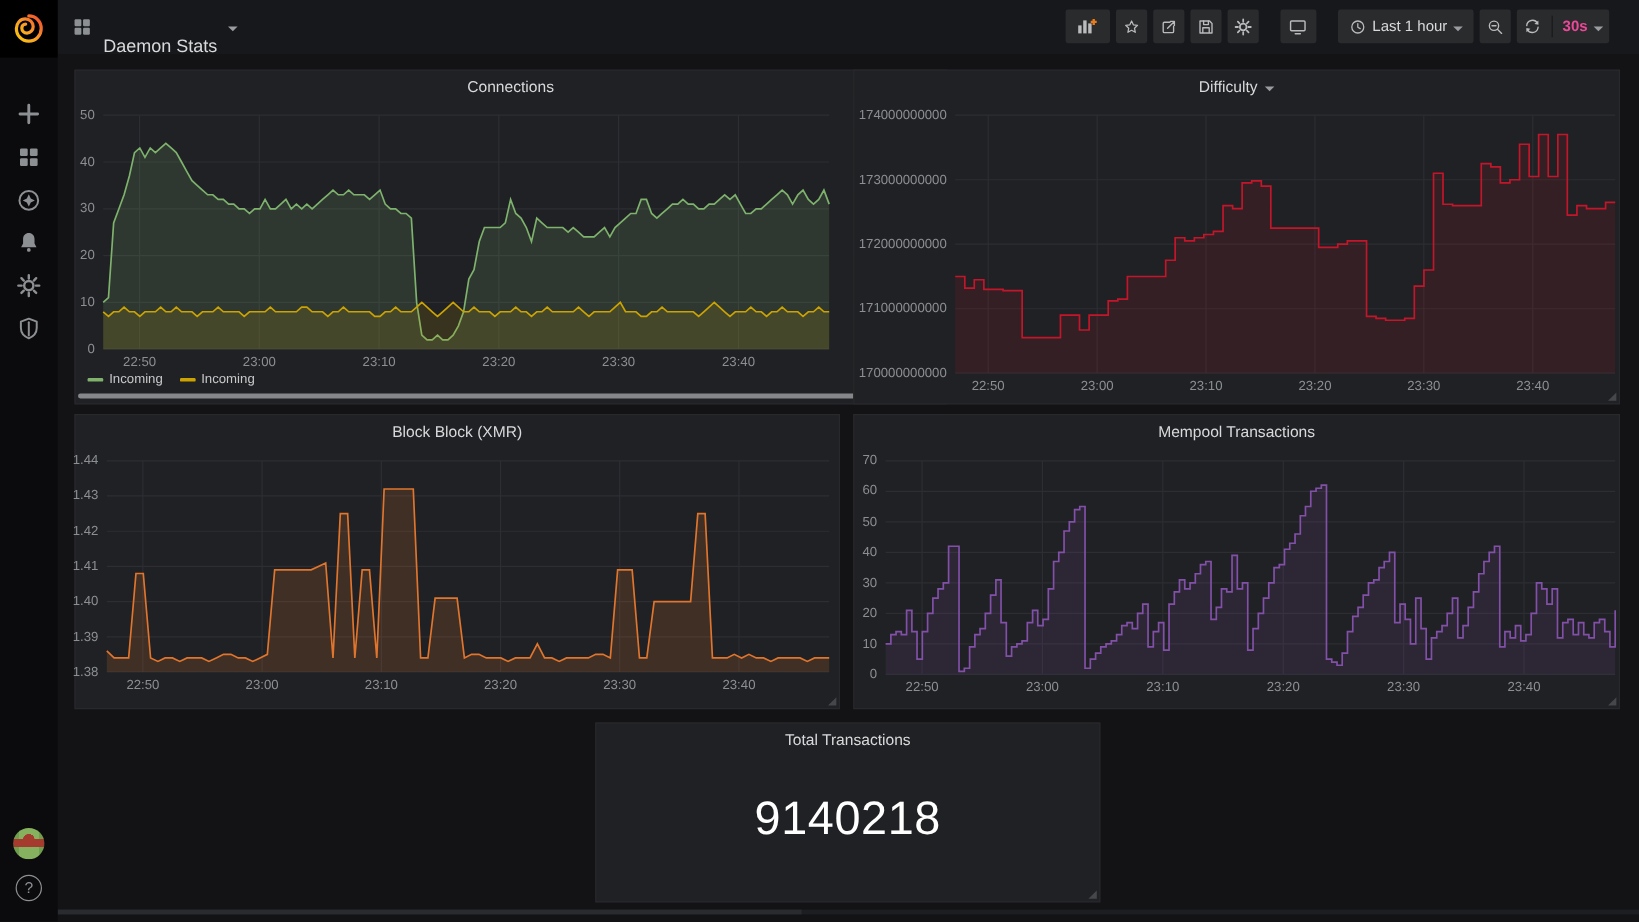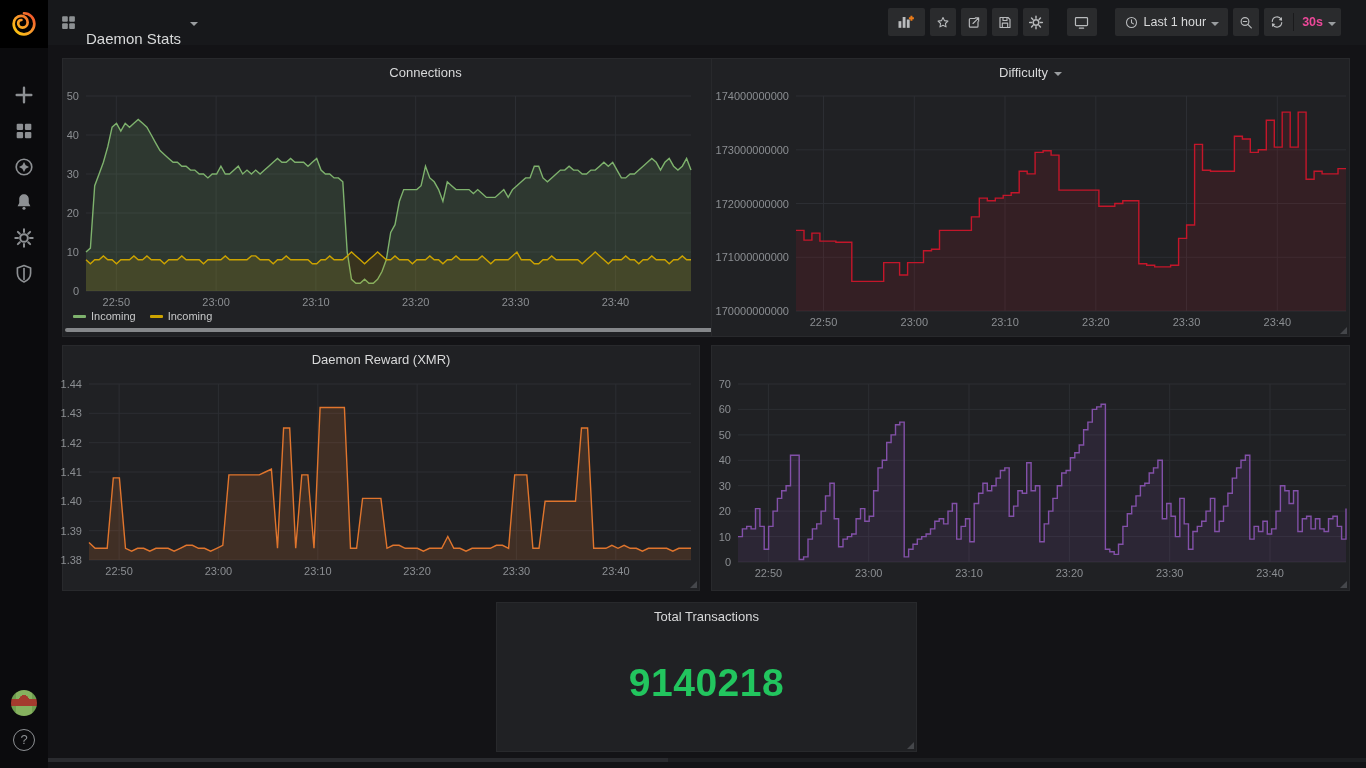--- a/index.html
+++ b/index.html
@@ -39,21 +39,21 @@
   .ytick{position:absolute;right:calc(100% + 7px);transform:translateY(-50%);color:#8b8e92;font-size:11px;white-space:nowrap;}
   .xtick{position:absolute;top:calc(100% + 5px);transform:translateX(-50%);color:#8b8e92;font-size:11px;white-space:nowrap;}
   .legend{position:absolute;left:10px;bottom:14px;display:flex;gap:14px;align-items:center;z-index:3;}
   .legend-item{display:flex;align-items:center;gap:5px;color:#c7c8c9;font-size:11px;cursor:pointer;}
   .dash{width:13px;height:3px;border-radius:1px;}
   .dash.green{background:#7eb26d;}
   .dash.yellow{background:#cca300;}
   .hscroll{position:absolute;left:2px;right:10px;bottom:4px;height:4px;background:#85878a;border-radius:2px;cursor:pointer;}
   .hscroll-end{position:absolute;right:3px;bottom:2px;width:3px;height:9px;background:#85878a;cursor:pointer;}
   .corner{position:absolute;right:2px;bottom:2px;width:0;height:0;border-bottom:7px solid #45474b;border-left:7px solid transparent;}
-  .stat-value{position:absolute;left:0;top:58px;width:100%;text-align:center;color:#22c55e;font-size:39px;font-weight:700;letter-spacing:.5px;}
+  .stat-value{position:absolute;left:0;top:58px;width:100%;text-align:center;color:#ffffff;font-size:39px;font-weight:400;letter-spacing:.5px;}
   .bottom-track{position:absolute;left:48px;top:758px;width:1318px;height:4px;background:#1d1e21;}
   .bottom-thumb{position:absolute;left:48px;top:758px;width:620px;height:4px;background:#2a2b2f;}
   .ic{stroke:#8d9093;fill:none;stroke-width:1.8;stroke-linecap:round;stroke-linejoin:round;}
   .icf{fill:#8d9093;stroke:none;}
   .tic{stroke:#b9bbbd;fill:none;stroke-width:1.7;stroke-linecap:round;stroke-linejoin:round;}
   .ticf{fill:#b9bbbd;stroke:none;}
 </style>
 </head>
 <body>
 
@@ -280,21 +280,21 @@
         <div class="xtick" style="left:209.0px">23:10</div>
         <div class="xtick" style="left:299.8px">23:20</div>
         <div class="xtick" style="left:390.5px">23:30</div>
         <div class="xtick" style="left:481.3px">23:40</div>
       </div>
     <div class="corner"></div>
   </div>
 
   <div class="panel" style="left:62px;top:345px;width:638px;height:246px">
     <div class="panel-header">
-      <span class="panel-title">Daemon Reward (XMR)</span>
+      <span class="panel-title">Block Block (XMR)</span>
     </div>
     <div class="plot" style="left:26px;top:38px;width:602px;height:176px">
         <svg width="602" height="176" viewBox="0 0 602 176">
           <line class="grid" x1="0" x2="602" y1="176.0" y2="176.0"></line>
           <line class="grid" x1="0" x2="602" y1="146.7" y2="146.7"></line>
           <line class="grid" x1="0" x2="602" y1="117.3" y2="117.3"></line>
           <line class="grid" x1="0" x2="602" y1="88.0" y2="88.0"></line>
           <line class="grid" x1="0" x2="602" y1="58.7" y2="58.7"></line>
           <line class="grid" x1="0" x2="602" y1="29.3" y2="29.3"></line>
           <line class="grid" x1="0" x2="602" y1="0.0" y2="0.0"></line>
@@ -318,20 +318,23 @@
         <div class="xtick" style="left:129.4px">23:00</div>
         <div class="xtick" style="left:228.8px">23:10</div>
         <div class="xtick" style="left:328.1px">23:20</div>
         <div class="xtick" style="left:427.4px">23:30</div>
         <div class="xtick" style="left:526.8px">23:40</div>
       </div>
     <div class="corner"></div>
   </div>
 
   <div class="panel" style="left:711px;top:345px;width:639px;height:246px">
+    <div class="panel-header">
+      <span class="panel-title">Mempool Transactions</span>
+    </div>
     <div class="plot" style="left:26px;top:38px;width:608px;height:178px">
         <svg width="608" height="178" viewBox="0 0 608 178">
           <line class="grid" x1="0" x2="608" y1="178.0" y2="178.0"></line>
           <line class="grid" x1="0" x2="608" y1="152.6" y2="152.6"></line>
           <line class="grid" x1="0" x2="608" y1="127.1" y2="127.1"></line>
           <line class="grid" x1="0" x2="608" y1="101.7" y2="101.7"></line>
           <line class="grid" x1="0" x2="608" y1="76.3" y2="76.3"></line>
           <line class="grid" x1="0" x2="608" y1="50.9" y2="50.9"></line>
           <line class="grid" x1="0" x2="608" y1="25.4" y2="25.4"></line>
           <line class="grid" x1="0" x2="608" y1="0.0" y2="0.0"></line>

